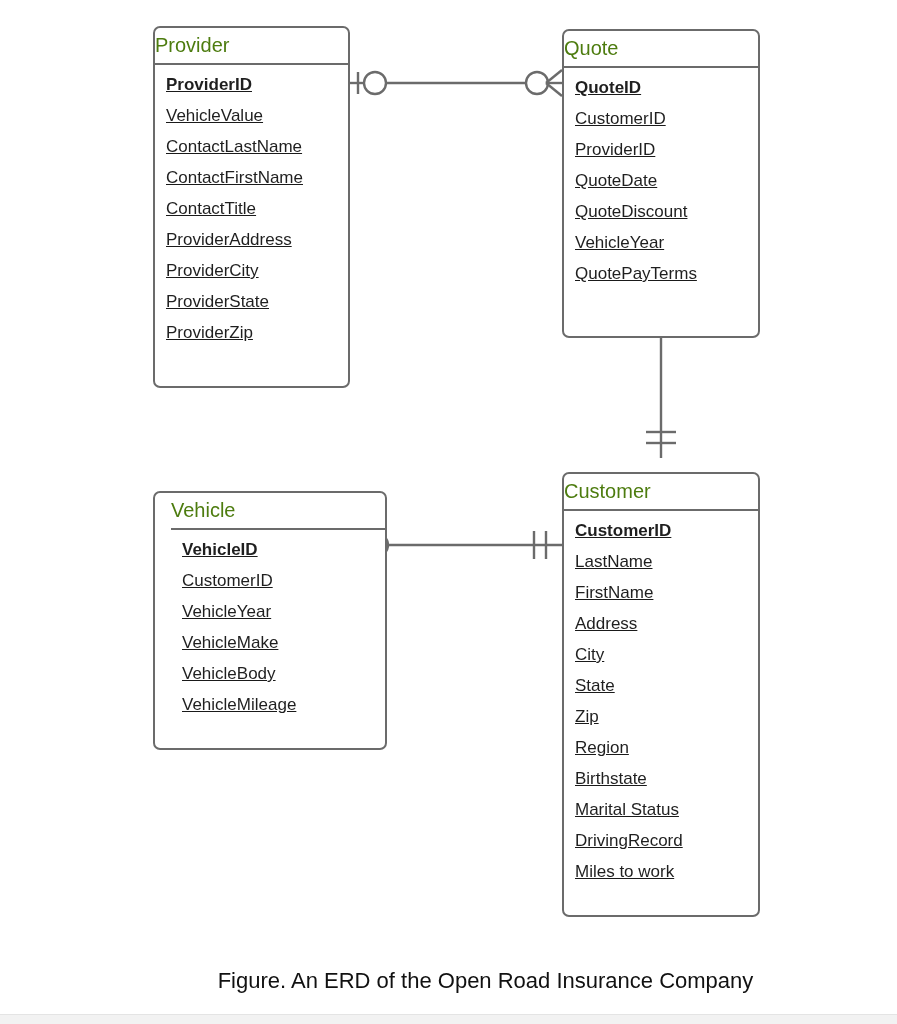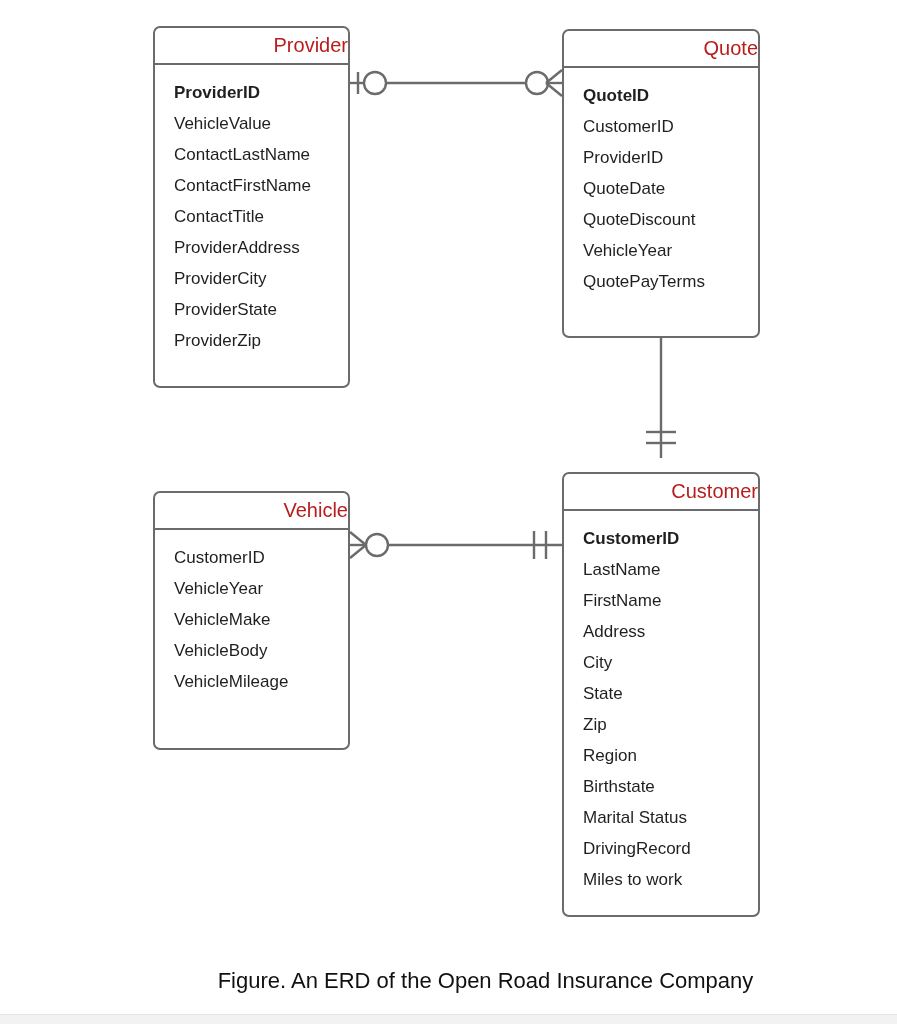--- a/index.html
+++ b/index.html
@@ -30,31 +30,32 @@
     box-sizing: border-box;
     background: #ffffff;
     border: 2px solid #6b6b6b;
     border-radius: 7px;
     z-index: 5;
   }
   .entity-title {
     box-sizing: border-box;
     height: 37px;
     line-height: 35px;
-    text-align: right;
+    text-align: left;
     font-size: 20px;
-    color: #b91c1c;
+    color: #4d7c0f;
     border-bottom: 2px solid #6b6b6b;
     white-space: nowrap;
     overflow: hidden;
   }
   .attr-list {
     list-style: none;
-    margin: 12px;
+    margin: 4px;
     padding: 0;
+    text-decoration: underline;
   }
   .attr {
     box-sizing: border-box;
     height: 31px;
     line-height: 31px;
     padding-left: 7px;
     font-size: 17px;
     color: #1f1f1f;
     white-space: nowrap;
     overflow: hidden;
@@ -175,23 +176,24 @@
       <li class="attr pk">QuoteID</li>
       <li class="attr">CustomerID</li>
       <li class="attr">ProviderID</li>
       <li class="attr">QuoteDate</li>
       <li class="attr">QuoteDiscount</li>
       <li class="attr">VehicleYear</li>
       <li class="attr">QuotePayTerms</li>
     </ul>
   </div>
 
-  <div class="entity" style="left:153px; top:491px; width:197px; height:259px;">
+  <div class="entity" style="left:153px; top:491px; width:234px; height:259px;padding-left:16px;">
     <div class="entity-title">Vehicle</div>
     <ul class="attr-list">
+      <li class="attr pk">VehicleID</li>
       <li class="attr">CustomerID</li>
       <li class="attr">VehicleYear</li>
       <li class="attr">VehicleMake</li>
       <li class="attr">VehicleBody</li>
       <li class="attr">VehicleMileage</li>
     </ul>
   </div>
 
   <div class="entity" style="left:562px; top:472px; width:198px; height:445px;">
     <div class="entity-title">Customer</div>

